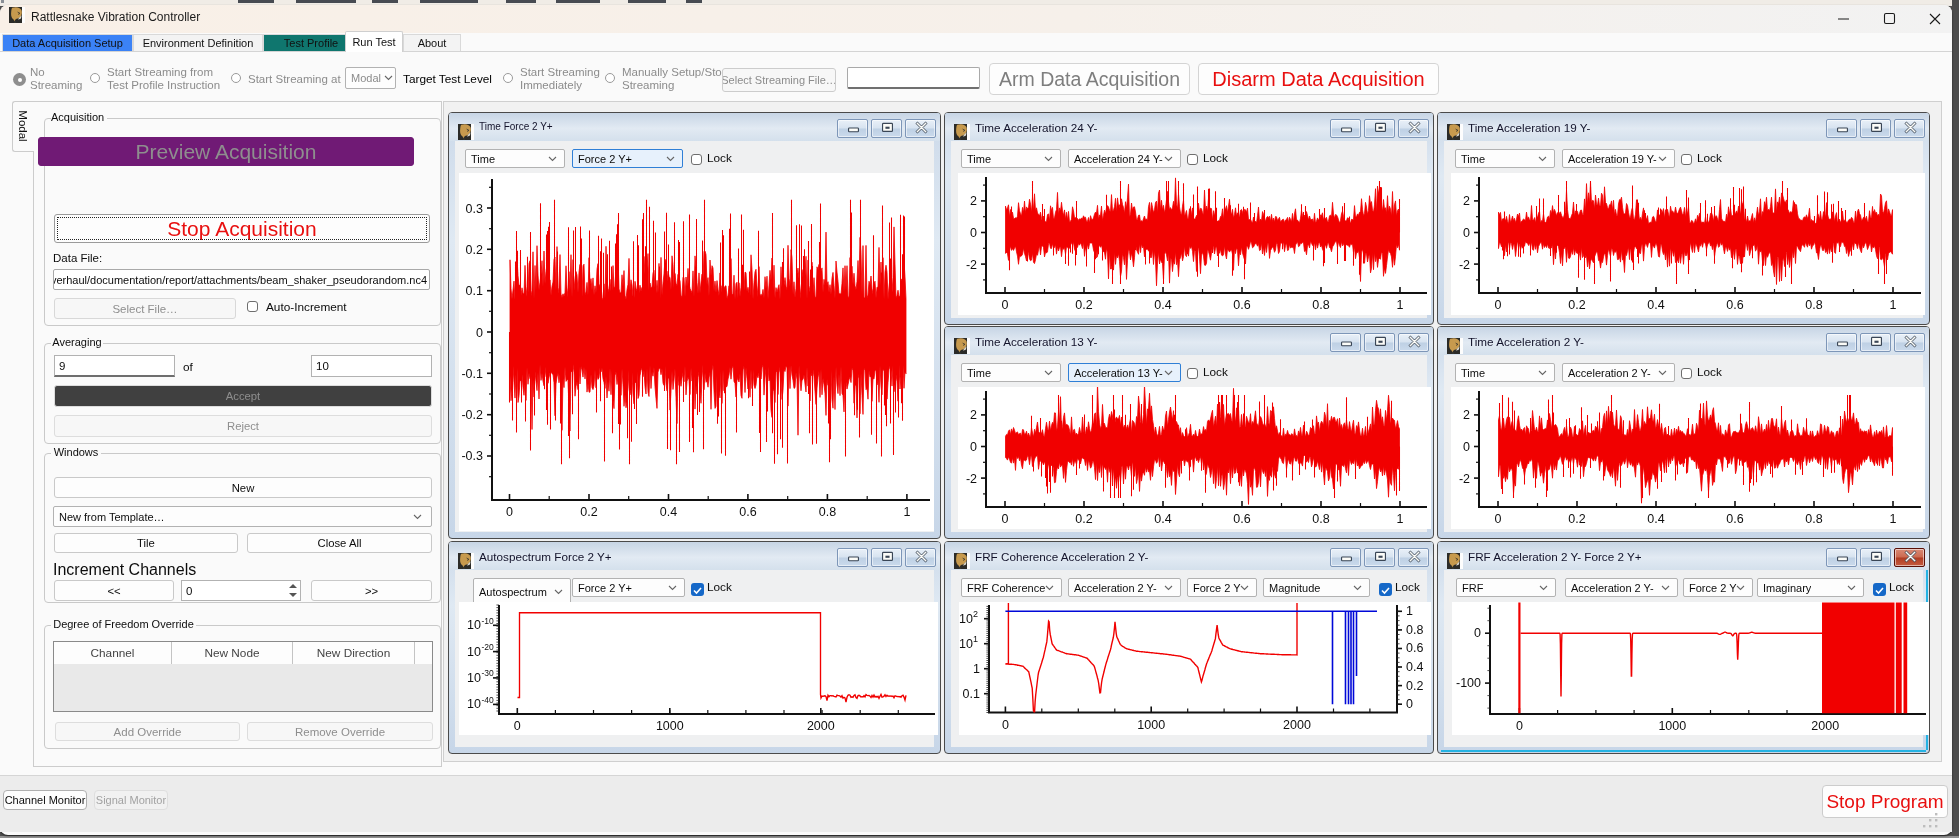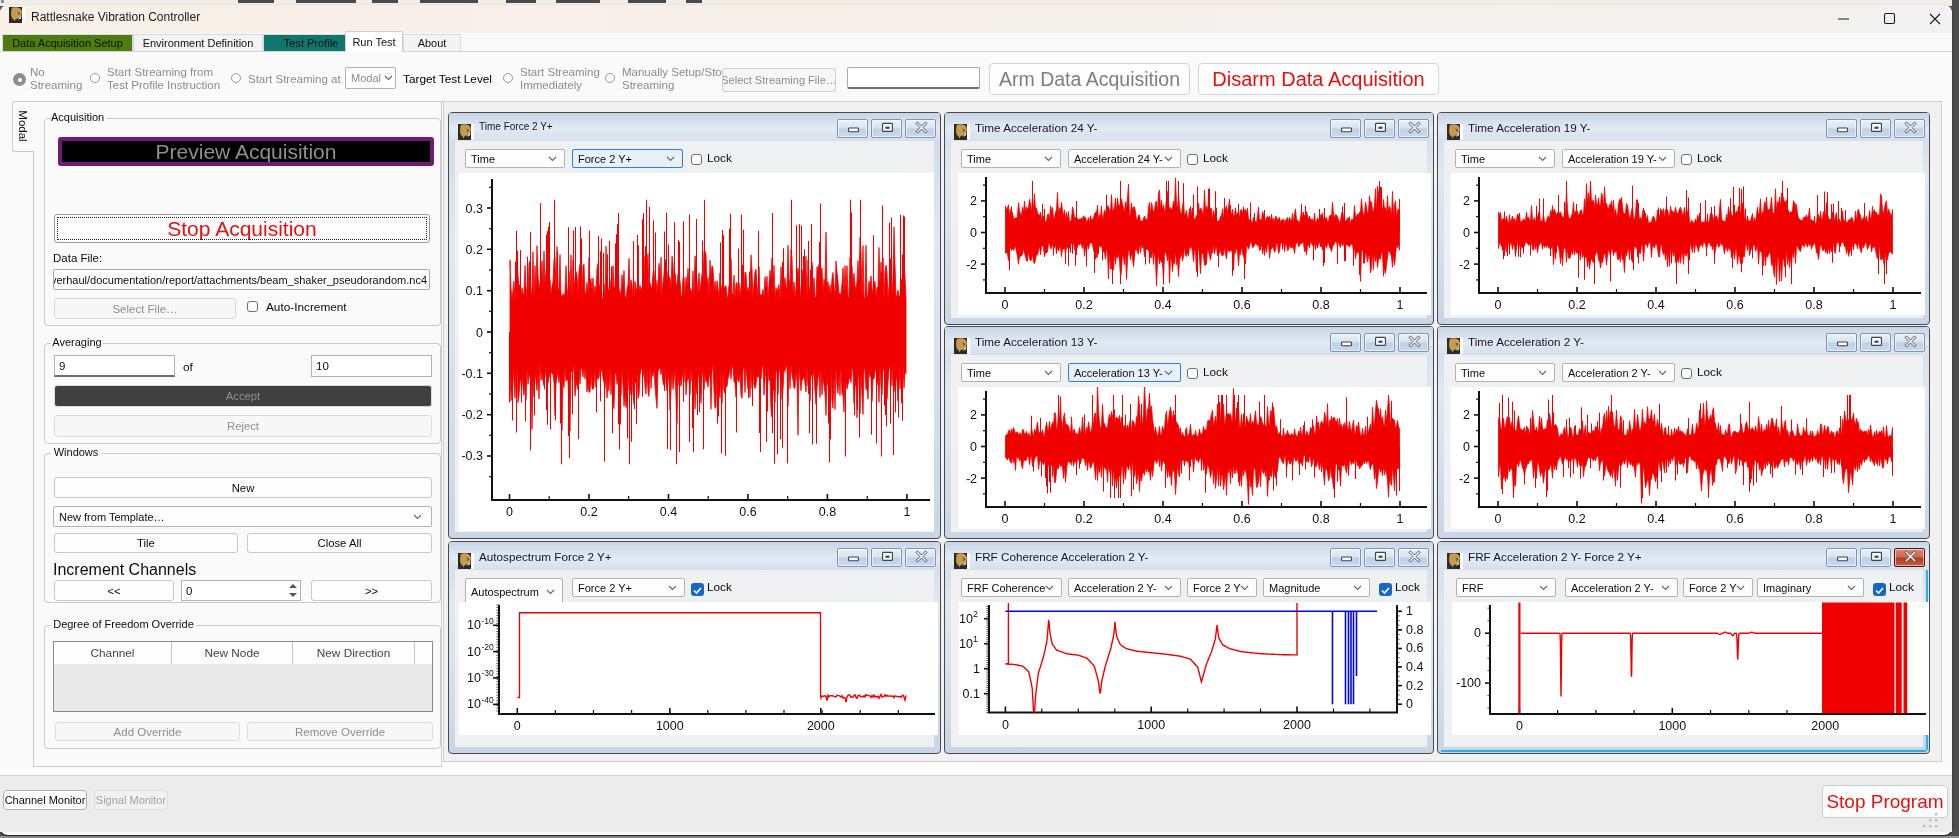--- a/index.html
+++ b/index.html
@@ -35,21 +35,21 @@
 <path d="M8.6 5.0 L11 6.4 L9.0 7.4" stroke="#2b2b28" stroke-width="0.7" fill="none"></path>
 <path d="M6.0 13.2 L7.2 16 L4.8 16 Z" fill="#35352f"></path>
 </svg>
 <div style="position:absolute;left:31px;top:5px;font-size:12px;color:#1a1a1a;font-weight:400;text-align:left;white-space:pre">Rattlesnake Vibration Controller</div>
 <svg style="position:absolute;left:1832px;top:0px" width="120" height="28" viewBox="0 0 120 28">
         <path d="M6 14 H17" stroke="#1a1a1a" stroke-width="1.1"></path>
         <rect x="52.5" y="8.5" width="10" height="10" rx="1.5" stroke="#1a1a1a" stroke-width="1.1" fill="none"></rect>
         <path d="M98 9 L108 19 M108 9 L98 19" stroke="#1a1a1a" stroke-width="1.1"></path>
       </svg>
 <div style="position:absolute;left:0;top:46px;width:100%;height:1px;background:#d4d4d4"></div>
-<div style="position:absolute;left:2px;top:29px;width:131px;height:17px;background:#4d7c0f;border:1px solid #d9d9d9;border-bottom:none;font-size:11px;color:#111;display:flex;align-items:center;justify-content:center">Data Acquisition Setup</div>
+<div style="position:absolute;left:2px;top:29px;width:131px;height:17px;background:#3b82f6;border:1px solid #d9d9d9;border-bottom:none;font-size:11px;color:#111;display:flex;align-items:center;justify-content:center">Data Acquisition Setup</div>
 <div style="position:absolute;left:133px;top:29px;width:130px;height:17px;background:#f3f3f3;border:1px solid #d9d9d9;border-bottom:none;font-size:11px;color:#111;display:flex;align-items:center;justify-content:center">Environment Definition</div>
 <div style="position:absolute;left:263px;top:29px;width:96px;height:17px;background:#0f766e;border:1px solid #d9d9d9;border-bottom:none;font-size:11px;color:#111;display:flex;align-items:center;justify-content:center">Test Profile</div>
 <div style="position:absolute;left:403px;top:29px;width:58px;height:17px;background:#f3f3f3;border:1px solid #d9d9d9;border-bottom:none;font-size:11px;color:#111;display:flex;align-items:center;justify-content:center">About</div>
 <div style="position:absolute;left:345px;top:26px;width:58px;height:21px;background:#fff;border:1px solid #cfcfcf;border-bottom:none;border-radius:2px 2px 0 0;font-size:11px;color:#111;display:flex;align-items:center;justify-content:center;z-index:2">Run Test</div>
 <div style="position:absolute;left:13px;top:68px;width:13px;height:13px;border-radius:50%;background:#8e8e8e"></div>
       <div style="position:absolute;left:17.5px;top:72.5px;width:4px;height:4px;border-radius:50%;background:#fff"></div>
 <div style="position:absolute;left:30px;top:61px;line-height:13px;font-size:11.5px;color:#8c8c8c;font-weight:400;text-align:left;white-space:pre">No
 Streaming</div>
 <div style="position:absolute;left:90px;top:68px;width:10px;height:10px;border-radius:50%;background:#fff;border:1.5px solid #9a9a9a"></div>
 <div style="position:absolute;left:107px;top:61px;line-height:13px;font-size:11.5px;color:#8c8c8c;font-weight:400;text-align:left;white-space:pre">Start Streaming from
@@ -77,21 +77,21 @@
         <span style="font-size:19.5px;color:#7e7e7e">Arm Data Acquisition</span>
       </div>
 <div class="btn" style="left:1198px;top:58px;width:241px;height:32px;background:#fdfdfd;border:1px solid #d4d4d4;border-radius:4px;">
         <span style="font-size:20px;color:#e80f0f">Disarm Data Acquisition</span>
       </div>
 <div style="position:absolute;left:33px;top:96px;width:409px;height:666px;border:1px solid #cccccc;background:#fafafa"></div>
 <div style="position:absolute;left:12px;top:96px;width:22px;height:51px;background:#fafafa;border:1px solid #cccccc;border-right:none;border-radius:3px 0 0 3px"></div>
 <div style="position:absolute;left:2.5px;top:111px;width:40px;height:20px;font-size:11.5px;color:#111;transform:rotate(90deg);transform-origin:center;white-space:pre;text-align:center;line-height:20px">Modal</div>
 <div style="position:absolute;left:44px;top:113px;width:397px;height:208px;border:1px solid #c9c9c9;border-radius:4px"></div>
       <div style="position:absolute;left:51px;top:106px;width:56px;background:#fafafa;font-size:11px;color:#0c0c0c;text-align:left">Acquisition</div>
-<div class="btn" style="left:58px;top:132px;width:376px;height:29px;background:#000000;border:4px solid #701a75;border-radius:3px;">
+<div class="btn" style="left:38px;top:132px;width:376px;height:29px;background:#701a75;border:1px solid #701a75;border-radius:3px;">
         <span style="font-size:21px;color:#8e8e8e">Preview Acquisition</span>
       </div>
 <div class="btn" style="left:54px;top:209px;width:376px;height:29px;background:#fdfdfd;border:1px solid #9a9a9a;border-radius:3px;outline:1px dotted #222;outline-offset:-4px;">
         <span style="font-size:21px;color:#e80f0f">Stop Acquisition</span>
       </div>
 <div style="position:absolute;left:53px;top:247px;font-size:11.5px;color:#0c0c0c;font-weight:400;text-align:left;white-space:pre">Data File:</div>
 <div style="position:absolute;left:53px;top:264px;width:377px;height:21px;background:#fff;border:1px solid #a9a9a9;border-radius:2px;overflow:hidden">
         <div style="position:absolute;right:2px;top:4px;font-size:11px;color:#0c0c0c;white-space:pre">verhaul/documentation/report/attachments/beam_shaker_pseudorandom.nc4</div>
       </div>
 <div class="btn" style="left:54px;top:293px;width:182px;height:21px;background:#f7f7f7;border:1px solid #d8d8d8;border-radius:3px;">
@@ -541,21 +541,21 @@
           <rect x="9" y="10.5" width="13" height="5" rx="1" fill="#fcfcf8" stroke="#3a4656" stroke-width="1.5"></rect>
         </svg></div>
       <div style="position:absolute;left:422px;top:6px;width:31px;height:19px;background:linear-gradient(#e9f0f8,#d7e3f0 48%,#bed0e4 52%,#cadaec);border:1px solid #7d96b8;border-radius:2px;box-shadow:inset 0 0 0 1px rgba(255,255,255,.55)"><svg width="31" height="19" viewBox="0 0 31 25">
           <rect x="9" y="4.5" width="13" height="10.5" rx="1" fill="#fcfcf8" stroke="#3a4656" stroke-width="1.5"></rect>
           <rect x="12.8" y="8.8" width="5.4" height="2.8" fill="#3a4656"></rect>
         </svg></div>
       <div style="position:absolute;left:456px;top:6px;width:31px;height:19px;background:linear-gradient(#e9f0f8,#d7e3f0 48%,#bed0e4 52%,#cadaec);border:1px solid #7d96b8;border-radius:2px;box-shadow:inset 0 0 0 1px rgba(255,255,255,.55)"><svg width="31" height="19" viewBox="0 0 31 25">
           <path d="M10.2 5.5 L15.5 10.8 L20.8 5.5 L22.8 7.5 L17.5 12.8 L22.8 18.1 L20.8 20.1 L15.5 14.8 L10.2 20.1 L8.2 18.1 L13.5 12.8 L8.2 7.5 Z" fill="#fbfbf7" stroke="#3a4656" stroke-width="1.2" transform="translate(0,-2.9)"></path>
         </svg></div>
       <div style="position:absolute;left:6px;top:28px;right:6px;bottom:6px;background:#eff0f1">
-        <div class="combo" style="left:10px;top:8px;width:98px;height:28px">
+        <div class="combo" style="left:18px;top:8px;width:98px;height:28px">
           <span style="color:#0c0c0c">Autospectrum</span>
           <svg class="chev" width="9" height="6" viewBox="0 0 9 6" style="right:7px">
             <path d="M1 1 L4.5 4.5 L8 1" stroke="#666" stroke-width="1.1" fill="none"></path>
           </svg>
         </div>
         <div class="combo" style="left:117px;top:8px;width:113px;height:19px">
           <span style="color:#0c0c0c">Force 2 Y+</span>
           <svg class="chev" width="9" height="6" viewBox="0 0 9 6" style="right:7px">
             <path d="M1 1 L4.5 4.5 L8 1" stroke="#666" stroke-width="1.1" fill="none"></path>
           </svg>

